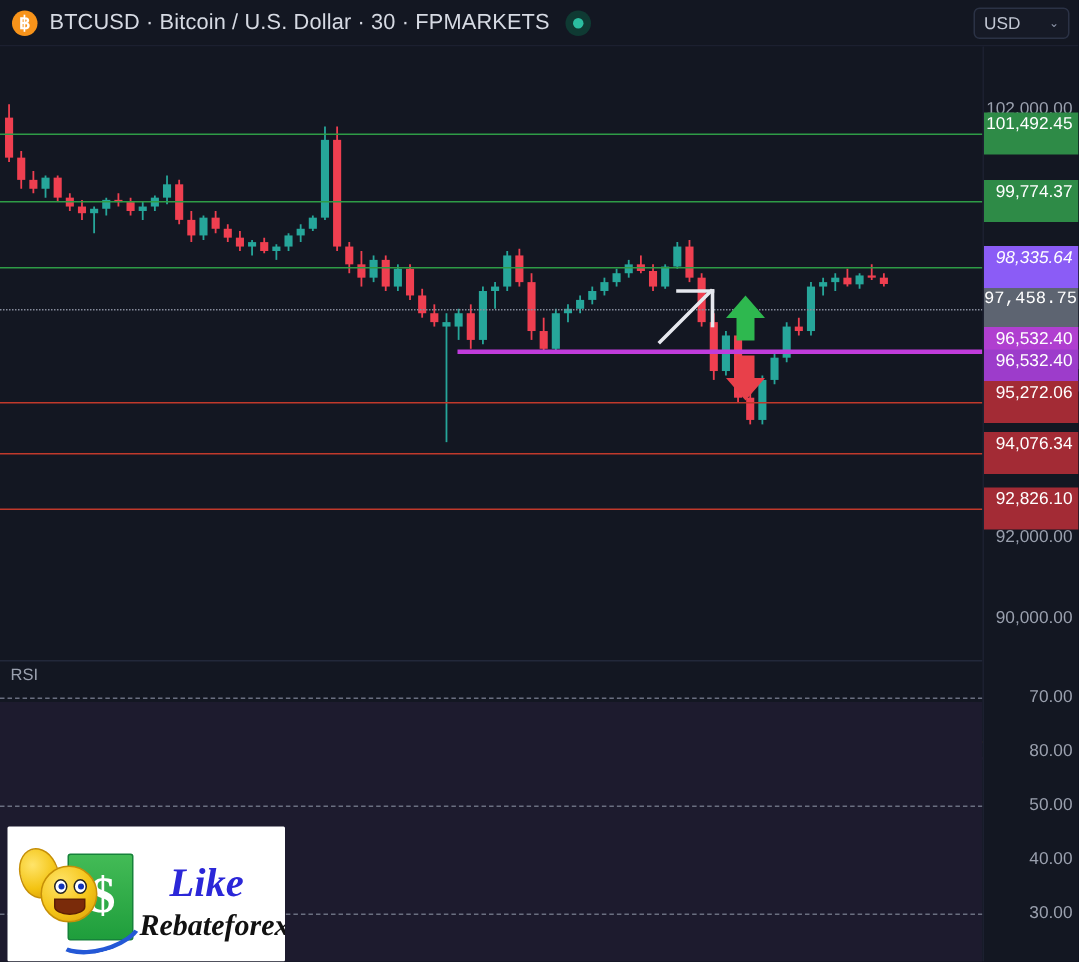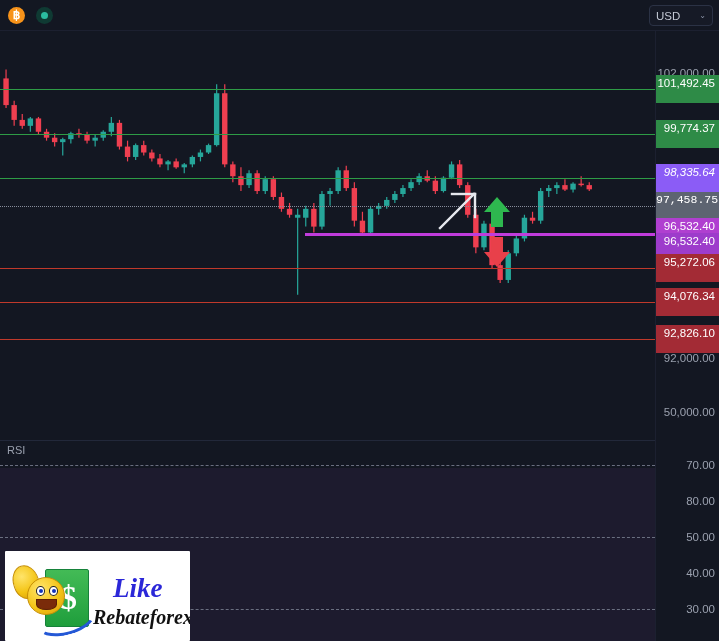--- a/index.html
+++ b/index.html
@@ -191,20 +191,21 @@
     border-radius: 50%;
   }
 </style>
 </head>
 <body>
 
 <div id="app">
 
   <div class="header">
     <div class="btc-icon">฿</div>
+    <div class="symbol-title">BTCUSD · Bitcoin / U.S. Dollar · 30 · FPMARKETS</div>
     <div class="market-status">
         <i></i>
       </div>
     <div class="currency-select">
       <span>USD</span>
       <span class="chev">⌄</span>
     </div>
   </div>
 
   <div class="chart-wrap">
@@ -391,21 +392,21 @@
             <line x1="452" y1="163" x2="475" y2="163"></line>
             <line x1="475" y1="163" x2="475" y2="186"></line>
           </g>
         </svg>
       </div>
 
     <div class="axis" id="axis">
         <div class="axis-tick" style="top: 42px;">102,000.00</div>
         <div class="axis-tick" style="top: 97px;">100,000.00</div>
         <div class="axis-tick" style="top: 327px;">92,000.00</div>
-        <div class="axis-tick" style="top: 381px;">50,000.00</div>
+        <div class="axis-tick" style="top: 381px;">90,000.00</div>
         <div class="axis-tick" style="top: 434px;">70.00</div>
         <div class="axis-tick" style="top: 470px;">80.00</div>
         <div class="axis-tick" style="top: 506px;">50.00</div>
         <div class="axis-tick" style="top: 542px;">40.00</div>
         <div class="axis-tick" style="top: 578px;">30.00</div>
         <div class="axis-badge" style="top: 58px; background: rgb(46, 139, 71);">101,492.45</div>
         <div class="axis-badge" style="top: 103px; background: rgb(46, 139, 71);">99,774.37</div>
         <div class="axis-badge" style="top: 147px; background: #8b5cf6; font-style: italic;">98,335.64</div>
         <div class="axis-badge" style="top: 175px; background: rgb(93, 100, 113); font-family: Liberation Mono, monospace;">97,458.75</div>
         <div class="axis-badge" style="top: 201px; background: rgb(176, 63, 208);">96,532.40</div>

